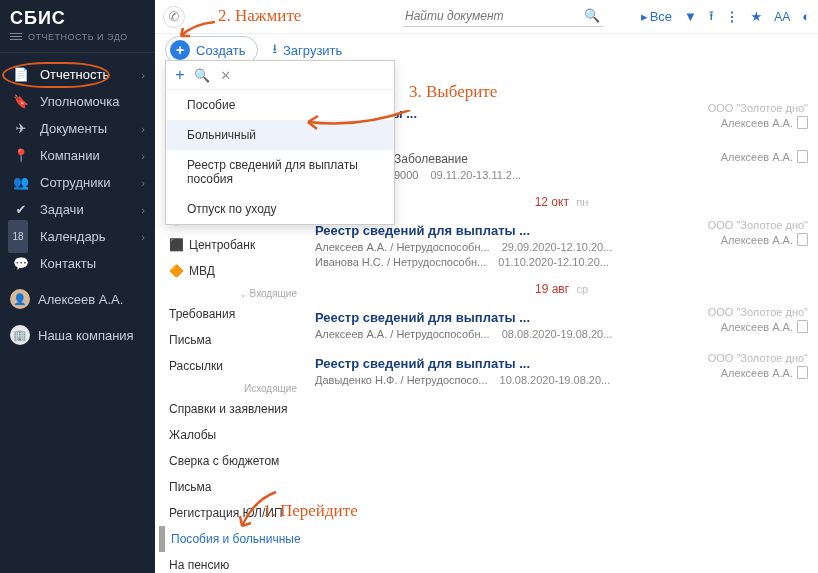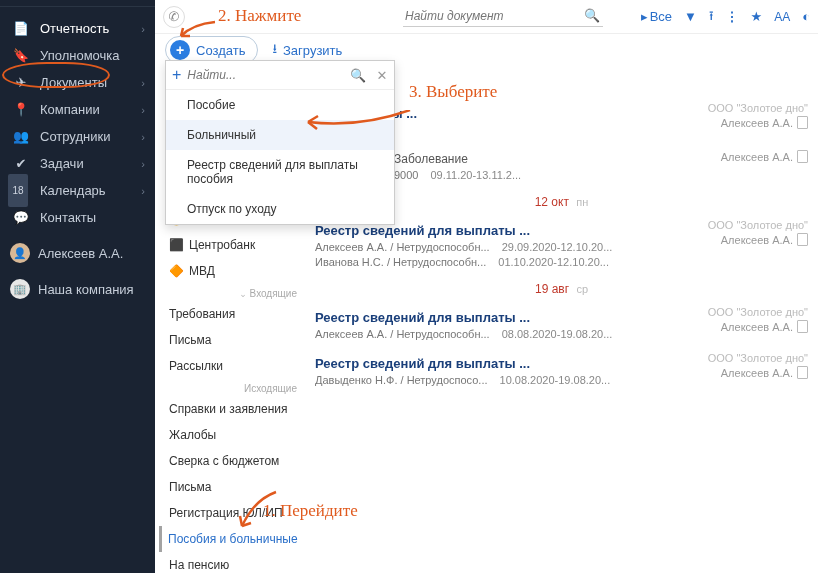--- a/index.html
+++ b/index.html
@@ -46,21 +46,21 @@
   .plus-round{ width:20px; height:20px; border-radius:50%; background:#2a7de1; color:#fff; display:flex; align-items:center; justify-content:center; font-size:14px; font-weight:bold;}
   .upload-btn{ display:flex; align-items:center; gap:6px; color:#2a6fc9; cursor:pointer; font-size:13px;}
   .upload-ico{ color:#2a6fc9; }
   
   
   .leftcol{ position:absolute; left:165px; top:180px; width:140px; }
   .leftcol .row{ display:flex; align-items:center; padding:6px 4px; cursor:pointer; font-size:12px; color:#333; gap:6px;}
   .leftcol .row .lic{ width:14px; text-align:center; }
   .leftcol .ghead{ font-size:10px; color:#aaa; text-align:right; padding:4px 8px 2px 0;}
   .leftcol .chev-down{ color:#bbb; font-size:9px; margin-left:auto;}
-  .leftcol .row.sel{ color:#2a6fc9; border-left:3px solid #a3a3a3; padding-left:6px; margin-left:-6px;}
+  .leftcol .row.sel{ color:#2a6fc9; border-left:6px solid #a3a3a3; padding-left:6px; margin-left:-6px;}
   
   
   .mainlist{ position:absolute; left:315px; right:10px; top:100px; }
   .doc{ padding:6px 0 10px 0; border-bottom:0; position:relative;}
   .doc .title{ color:#1a3f7a; font-weight:600; font-size:13px; cursor:pointer;}
   .doc .sub{ color:#777; font-size:11px; margin-top:3px;}
   .doc .sub .date{ margin-left:12px; color:#888;}
   .doc .meta-right{ position:absolute; right:0; top:2px; text-align:right; font-size:11px; }
   .doc .meta-right .org{ color:#bbb; }
   .doc .meta-right .person{ color:#999; margin-top:2px; display:flex; align-items:center; gap:4px; justify-content:flex-end;}
@@ -79,20 +79,31 @@
   .popup .pitem.hover{ background:#eef3fb;}
   
   
   .anno{ position:absolute; color:#e05a1e; font-family:"Comic Sans MS", cursive; font-size:17px; pointer-events:none; z-index:20;}
   .arrow{ position:absolute; pointer-events:none; z-index:19;}
 </style>
 </head>
 <body>
 
 <div class="sidebar">
+  <div class="sb-header">
+    <div class="sb-brand">СБИС</div>
+    <div class="sb-sub">
+      <span class="sb-burger">
+          <span></span>
+          <span></span>
+          <span></span>
+        </span>
+      <span>ОТЧЕТНОСТЬ И ЭДО</span>
+    </div>
+  </div>
   <div class="sb-sep"></div>
   <ul class="nav" id="nav">
       <li class="active">
         <span class="nicon">📄</span>
     <span class="label">Отчетность</span>
     <span class="chev">›</span>
       </li>
       <li>
         <span class="nicon">🔖</span>
     <span class="label">Уполномочка</span>
@@ -165,21 +176,20 @@
   </div>
   <div class="upload-btn">
     <span class="upload-ico">⭳</span>
     <span>Загрузить</span>
   </div>
 </div>
 
 <div class="popup">
   <div class="phead">
     <span class="plus">+</span>
-    <input placeholder="Найти..." style="">
     <span class="psearch">🔍</span>
     <span class="pclose">✕</span>
   </div>
   <div id="popup-items">
       <div class="pitem">Пособие</div>
       <div class="pitem hover">Больничный</div>
       <div class="pitem">Реестр сведений для выплаты пособия</div>
       <div class="pitem">Отпуск по уходу</div>
     </div>
 </div>

